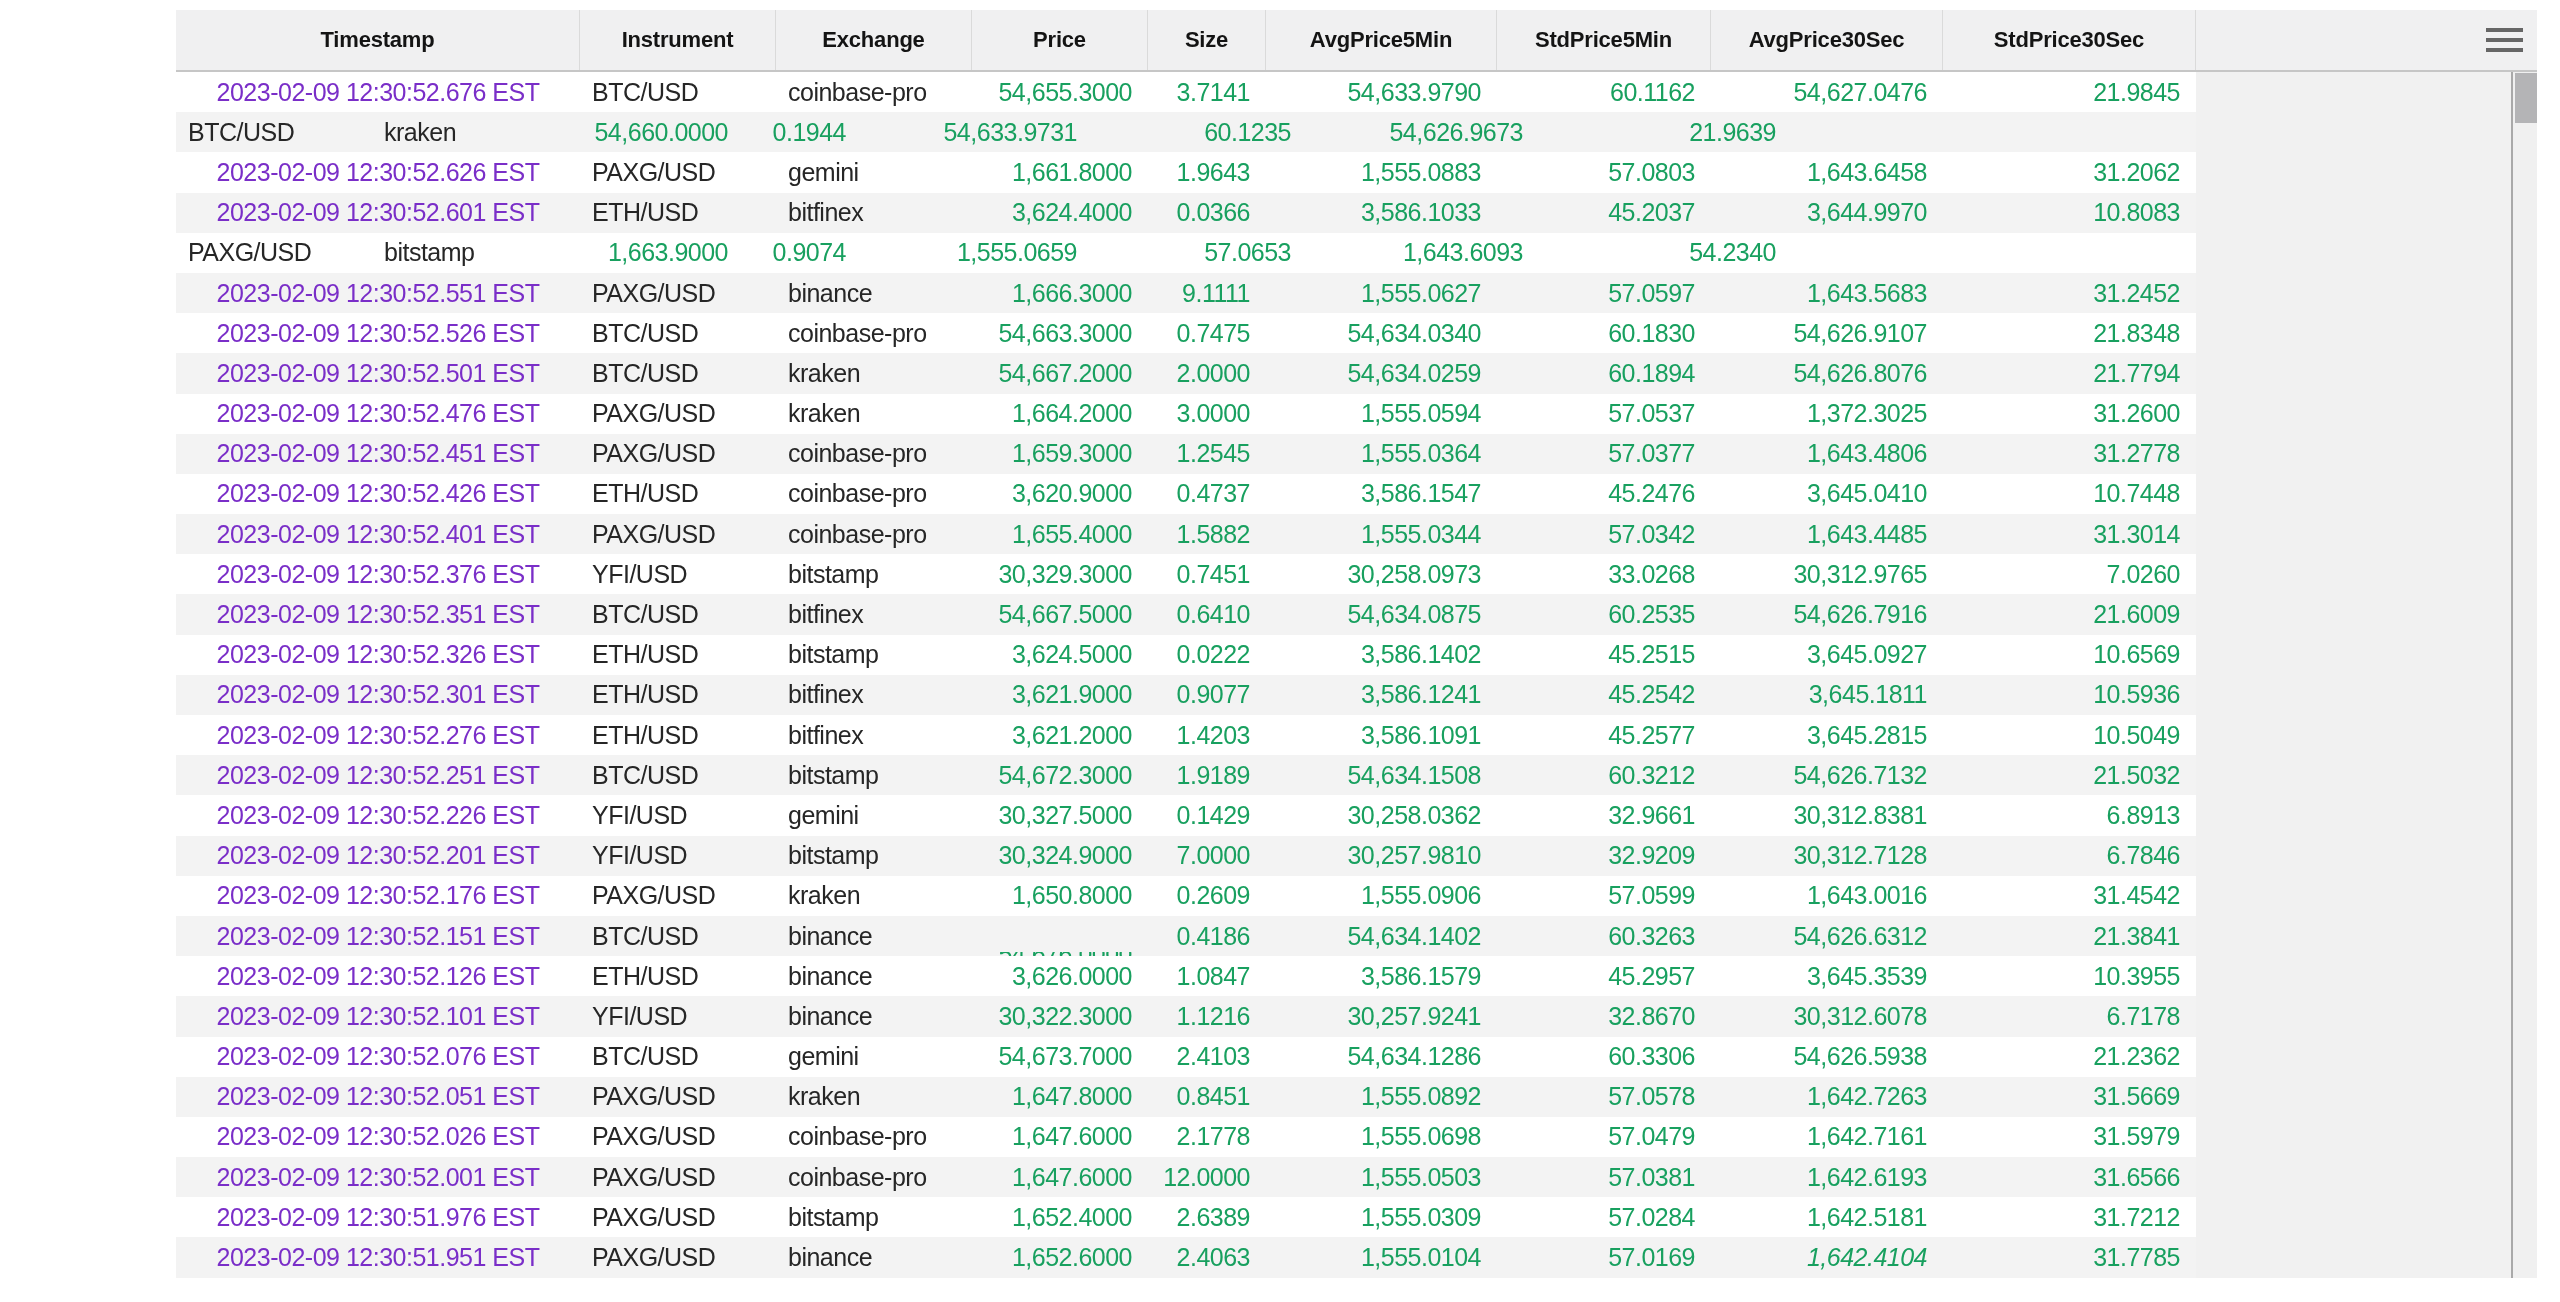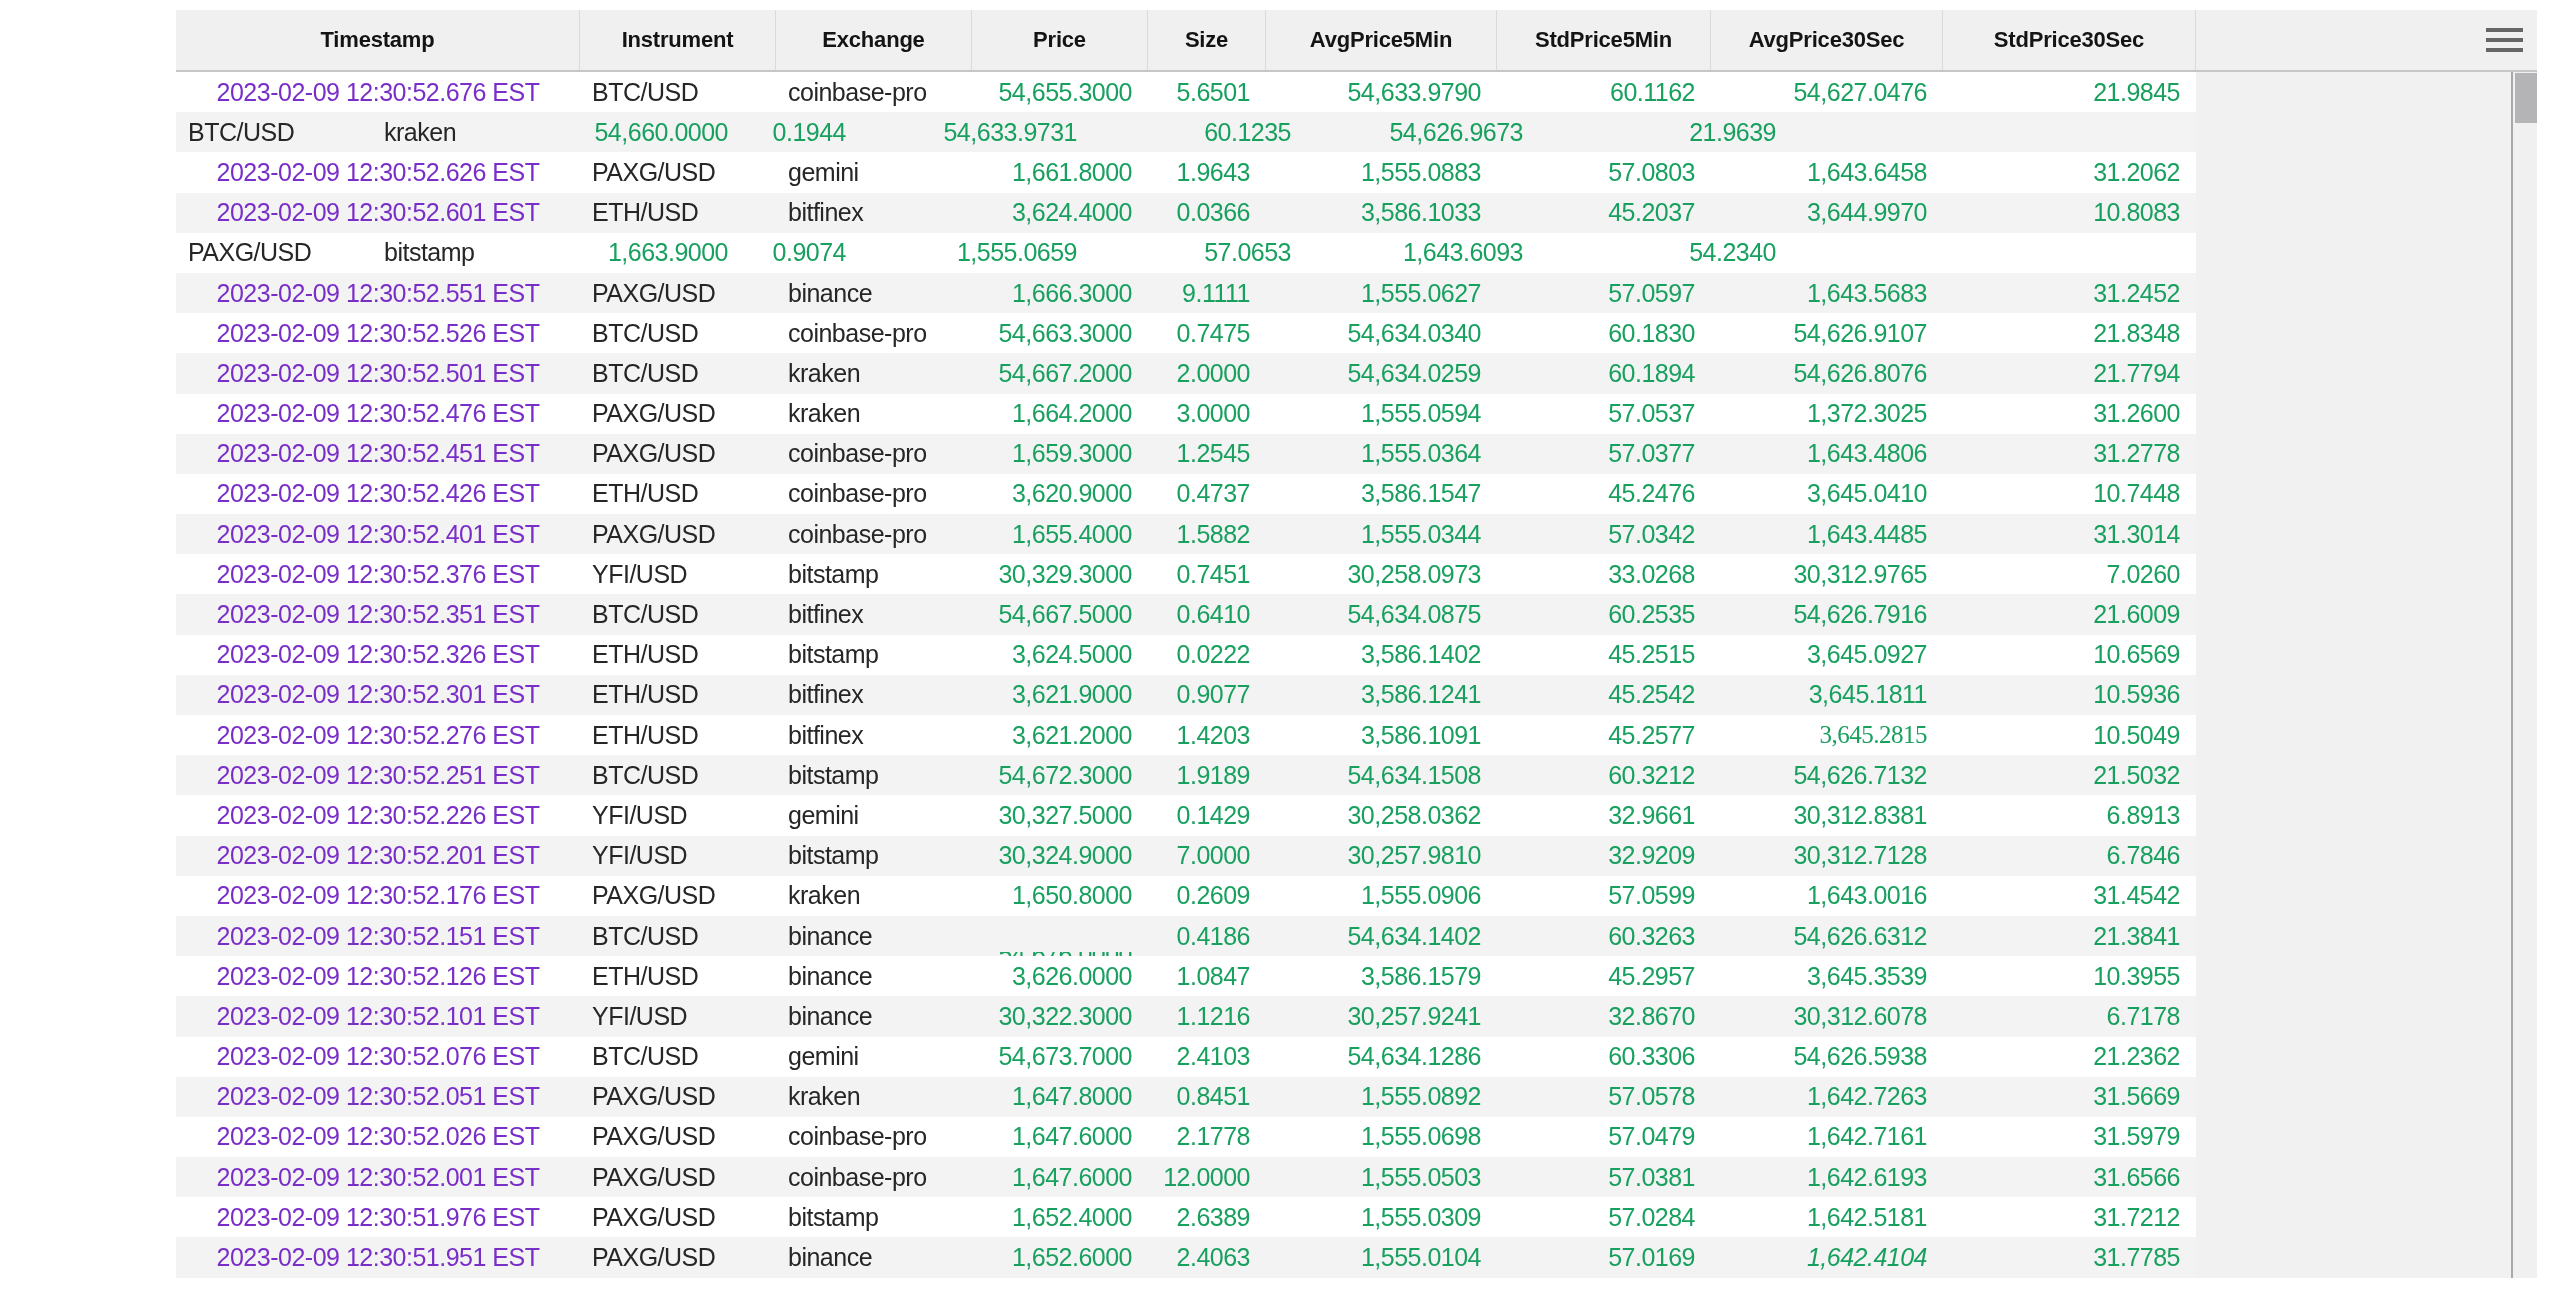--- a/index.html
+++ b/index.html
@@ -136,21 +136,21 @@
     </div>
   </div>
 
   <div class="grid-rows">
 
   <div class="row">
         <div class="cell t-timestamp" style="width: 404px;">2023-02-09 12:30:52.676 EST</div>
         <div class="cell t-text" style="width: 196px;">BTC/USD</div>
         <div class="cell t-text" style="width: 196px;">coinbase-pro</div>
         <div class="cell t-number" style="width: 176px;">54,655.3000</div>
-        <div class="cell t-number" style="width: 118px;">5.6501</div>
+        <div class="cell t-number" style="width: 118px;">3.7141</div>
         <div class="cell t-number" style="width: 231px;">54,633.9790</div>
         <div class="cell t-number" style="width: 214px;">60.1162</div>
         <div class="cell t-number" style="width: 232px;">54,627.0476</div>
         <div class="cell t-number" style="width: 253px;">21.9845</div>
       </div>
       <div class="row">
         <div class="cell t-text" style="width: 196px;">BTC/USD</div>
         <div class="cell t-text" style="width: 196px;">kraken</div>
         <div class="cell t-number" style="width: 176px;">54,660.0000</div>
         <div class="cell t-number" style="width: 118px;">0.1944</div>
@@ -313,21 +313,21 @@
         <div class="cell t-number" style="width: 253px;">10.5936</div>
       </div>
       <div class="row">
         <div class="cell t-timestamp" style="width: 404px;">2023-02-09 12:30:52.276 EST</div>
         <div class="cell t-text" style="width: 196px;">ETH/USD</div>
         <div class="cell t-text" style="width: 196px;">bitfinex</div>
         <div class="cell t-number" style="width: 176px;">3,621.2000</div>
         <div class="cell t-number" style="width: 118px;">1.4203</div>
         <div class="cell t-number" style="width: 231px;">3,586.1091</div>
         <div class="cell t-number" style="width: 214px;">45.2577</div>
-        <div class="cell t-number" style="width: 232px; font-family: Liberation Serif, serif;">3,645.2815</div>
+        <div class="cell t-number" style="width: 232px;">3,645.2815</div>
         <div class="cell t-number" style="width: 253px;">10.5049</div>
       </div>
       <div class="row">
         <div class="cell t-timestamp" style="width: 404px;">2023-02-09 12:30:52.251 EST</div>
         <div class="cell t-text" style="width: 196px;">BTC/USD</div>
         <div class="cell t-text" style="width: 196px;">bitstamp</div>
         <div class="cell t-number" style="width: 176px;">54,672.3000</div>
         <div class="cell t-number" style="width: 118px;">1.9189</div>
         <div class="cell t-number" style="width: 231px;">54,634.1508</div>
         <div class="cell t-number" style="width: 214px;">60.3212</div>

